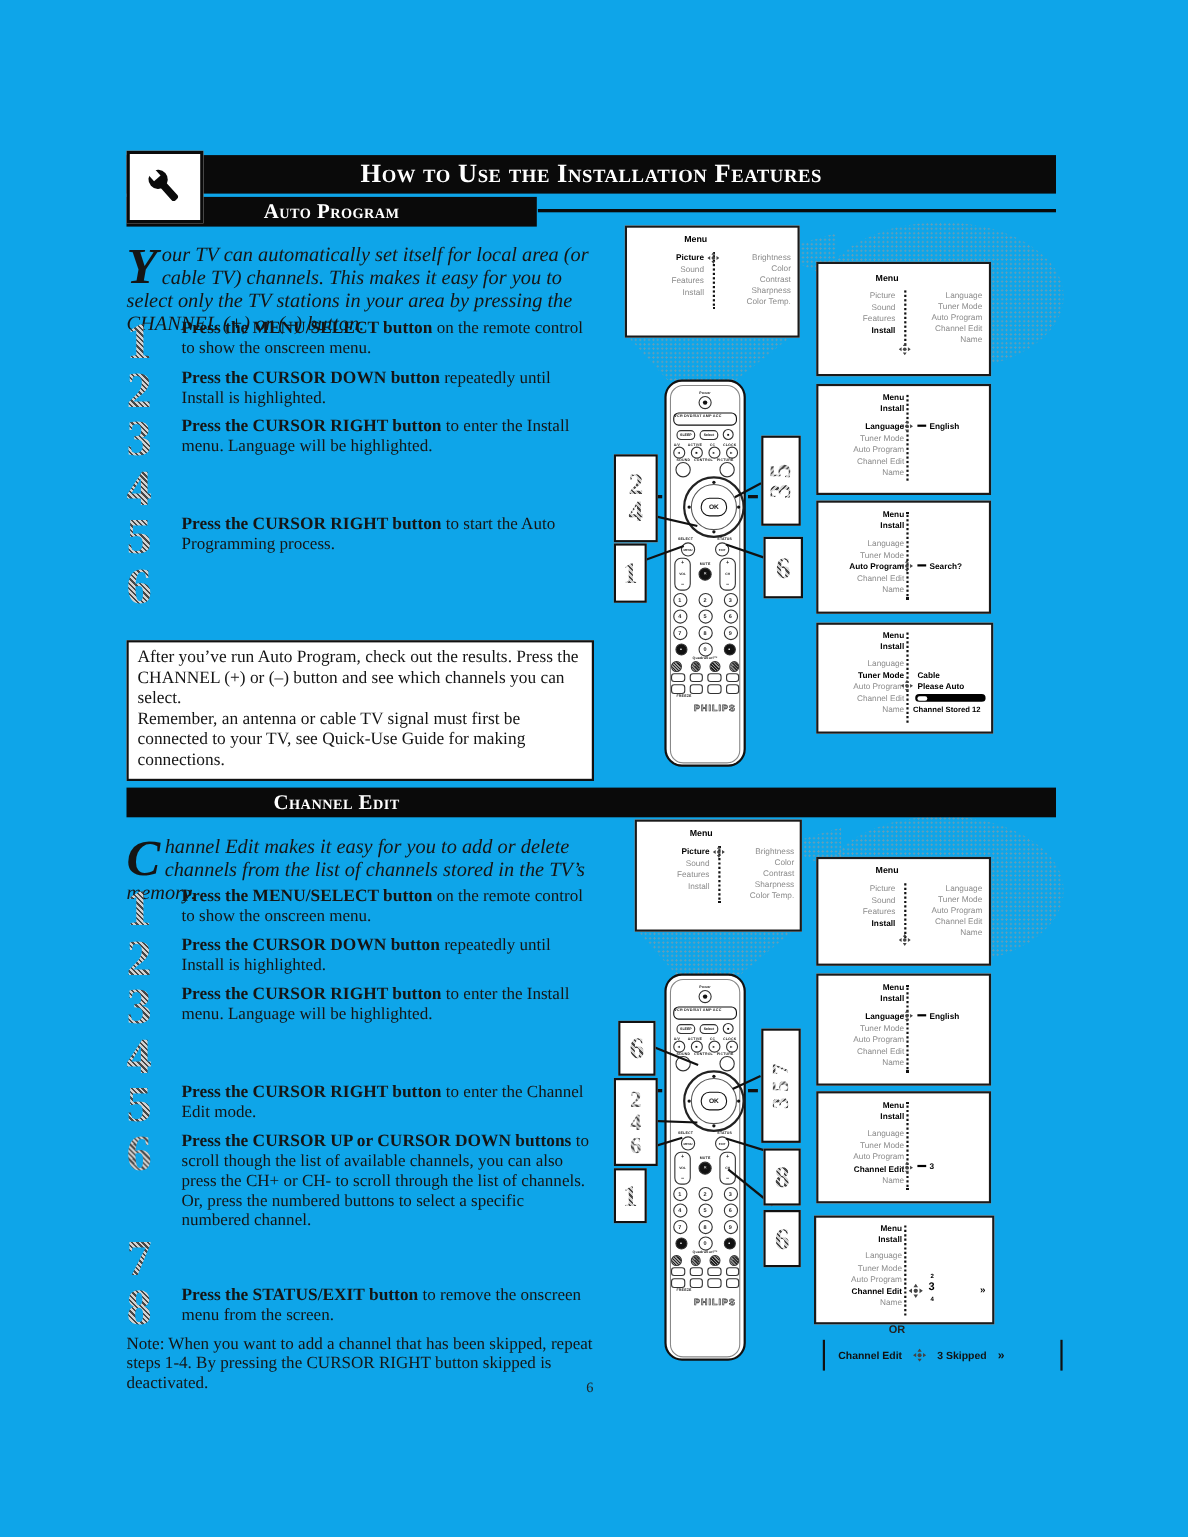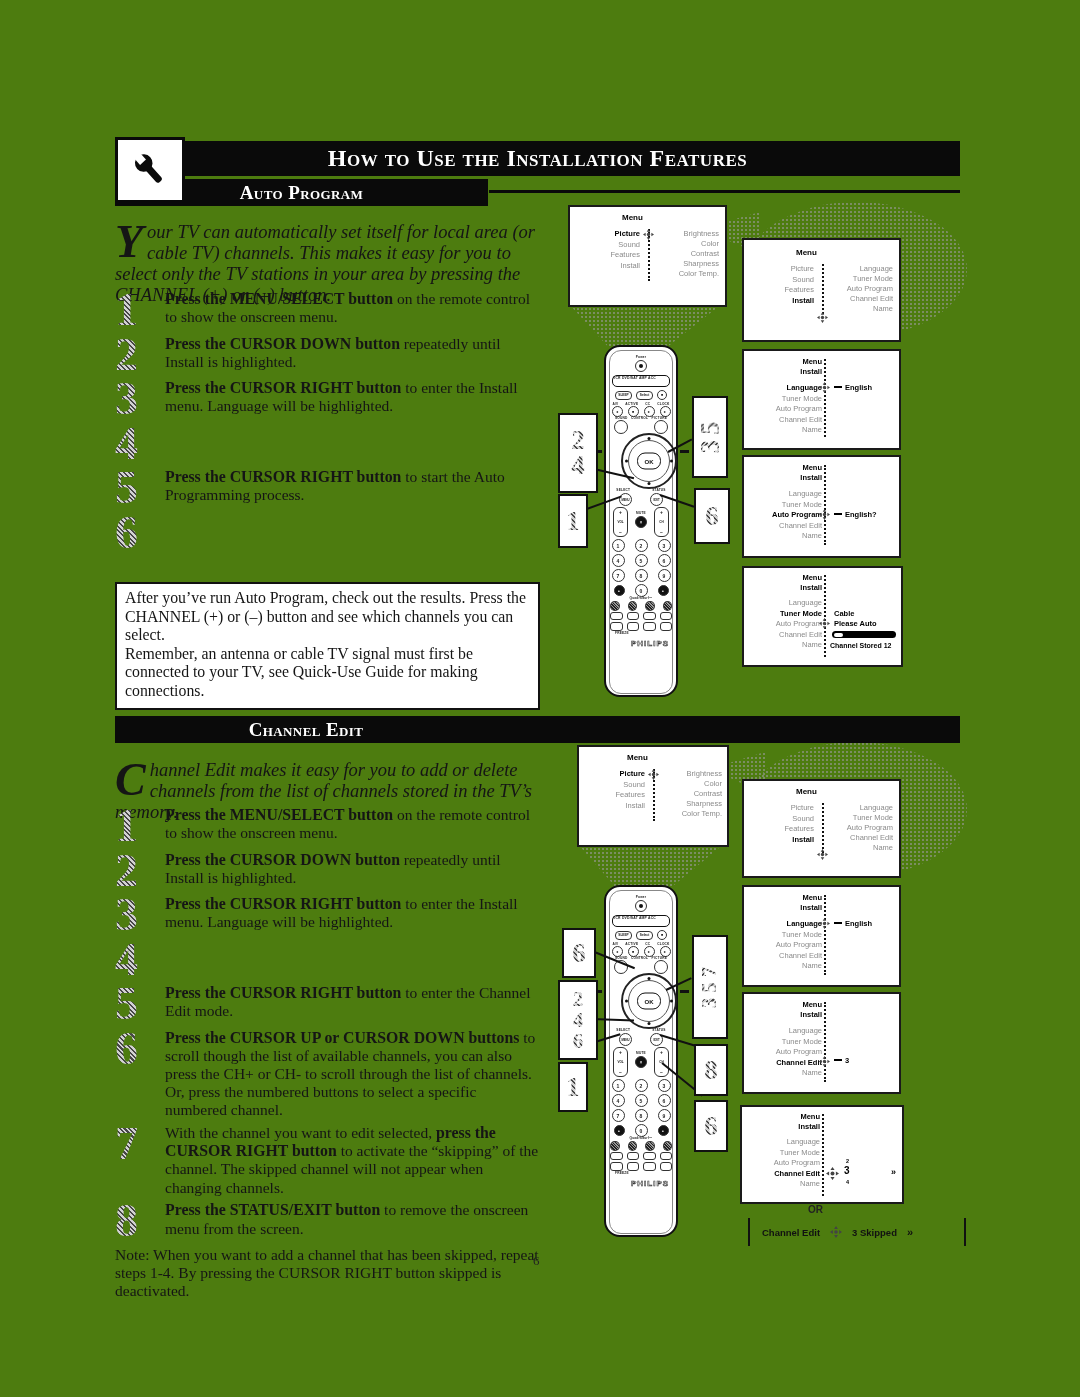--- a/index.html
+++ b/index.html
@@ -1,16 +1,16 @@
 <!DOCTYPE html>
 <html><head>
 <meta charset="utf-8">
 <style>
   html,body{margin:0;padding:0;background:#fff;}
-  #page{position:relative;width:1080px;height:1397px;background:#4d7c0f;overflow:hidden;
+  #page{position:relative;width:1080px;height:1397px;background:#0ea5e9;overflow:hidden;
         font-family:"Liberation Serif",serif;color:#151515;}
   
   .hdr-bar{position:absolute;left:115px;top:141px;width:845px;height:35px;background:#0a0a0a;
            display:flex;align-items:center;justify-content:center;z-index:2;}
   .hdr-bar span{color:#fff;font-weight:bold;font-variant:small-caps;font-size:24px;letter-spacing:.5px;}
   .hdr-icon{position:absolute;left:115px;top:137px;width:64px;height:60px;background:#fff;
             border:3px solid #0a0a0a;z-index:3;display:flex;align-items:center;justify-content:center;}
   
   .secbar{position:absolute;height:27px;background:#0a0a0a;display:flex;align-items:center;z-index:2;}
   .secbar span{display:block;width:100%;text-align:center;color:#fff;font-weight:bold;
@@ -171,21 +171,20 @@
     <div class="step">
         <span class="stepnum hatch">5</span>
         <p class="steptxt" style="margin:0"><span></span><b>Press the CURSOR RIGHT button</b><span> to enter the Channel Edit mode.</span></p>
       </div>
     <div class="step">
         <span class="stepnum hatch">6</span>
         <p class="steptxt" style="margin:0"><span></span><b>Press the CURSOR UP or CURSOR DOWN buttons</b><span> to scroll though the list of available channels, you can also press the CH+ or CH- to scroll through the list of channels. Or, press the numbered buttons to select a specific numbered channel.</span></p>
       </div>
     <div class="step">
         <span class="stepnum hatch">7</span>
-        <p class="steptxt" style="margin:0"><span>With the channel you want to edit selected, </span><b>press the CURSOR RIGHT button</b><span> to activate the “skipping” of the channel. The skipped channel will not appear when changing channels.</span></p>
       </div>
     <div class="step">
         <span class="stepnum hatch">8</span>
         <p class="steptxt" style="margin:0"><span></span><b>Press the STATUS/EXIT button</b><span> to remove the onscreen menu from the screen.</span></p>
       </div>
     <p class="steptxt" style="margin:4px 0 0 0">Note:  When you want to add a channel that has been skipped, repeat steps 1-4. By pressing the CURSOR RIGHT button skipped is deactivated.</p>
   </div>
 
   <div class="stip" style="left:568px;top:303px;width:155px;height:44px;clip-path:polygon(0 0,100% 0,64% 100%,26% 100%)"></div>
   <div class="stip" style="left:745px;top:202px;width:222px;height:135px;border-radius:50%"></div>
@@ -268,21 +267,21 @@
       <div>Language</div>
       <div>Tuner Mode</div>
       <div class="sel">Auto Program</div>
       <div>Channel Edit</div>
       <div>Name</div>
     </div>
     <svg class="cur" style="left:75px;top:52px" viewBox="0 0 10 10">
         <path d="M5 0 6.6 2.4H3.4zM5 10 6.6 7.6H3.4zM0 5 2.4 3.4v3.2zM10 5 7.6 3.4v3.2z"></path>
         <circle cx="5" cy="5" r="1.5"></circle>
       </svg>
-    <span class="osd-val" style="left:90px;top:53px">English?</span>
+    <span class="osd-val" style="left:90px;top:53px">Search?</span>
   </div>
 
   <div class="osd" style="left:742px;top:566px;width:157px;height:97px">
     <div class="llist" style="left:2px;top:5px;width:76px;line-height:10px;color:#000;font-weight:bold">
       <div>Menu</div>
         <div>Install</div>
     </div>
     <span class="track" style="left:80px;top:7px;height:82px"></span>
     <div class="llist" style="left:2px;top:30px;width:76px">
       <div>Language</div>

